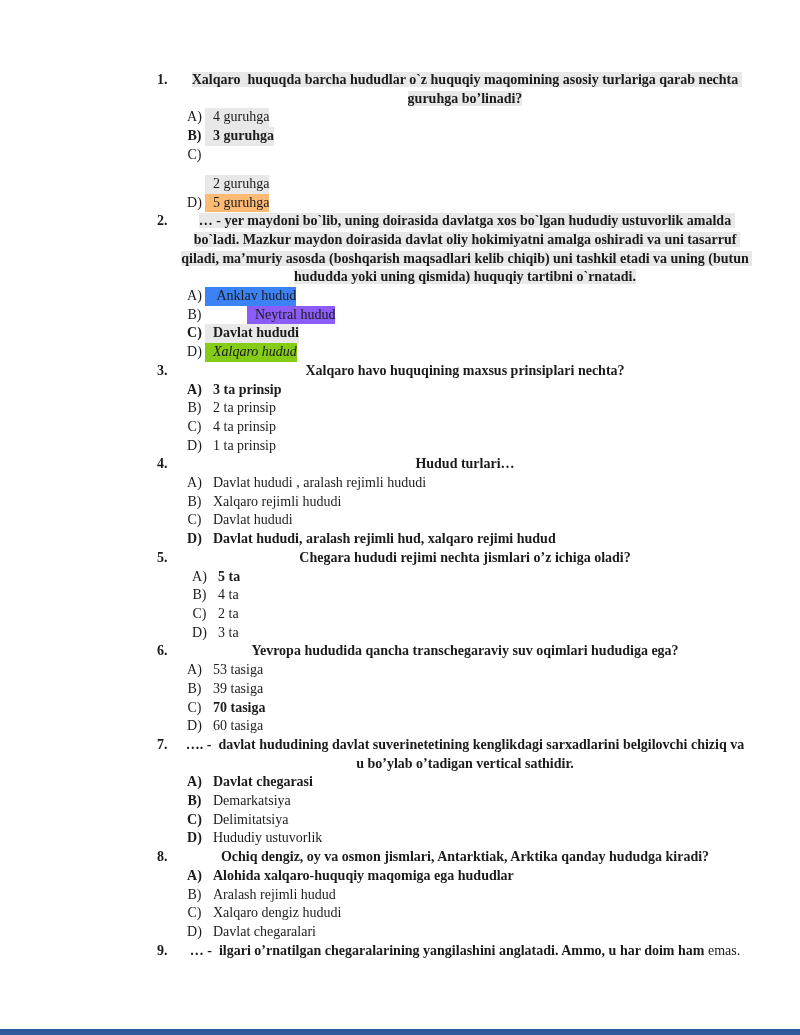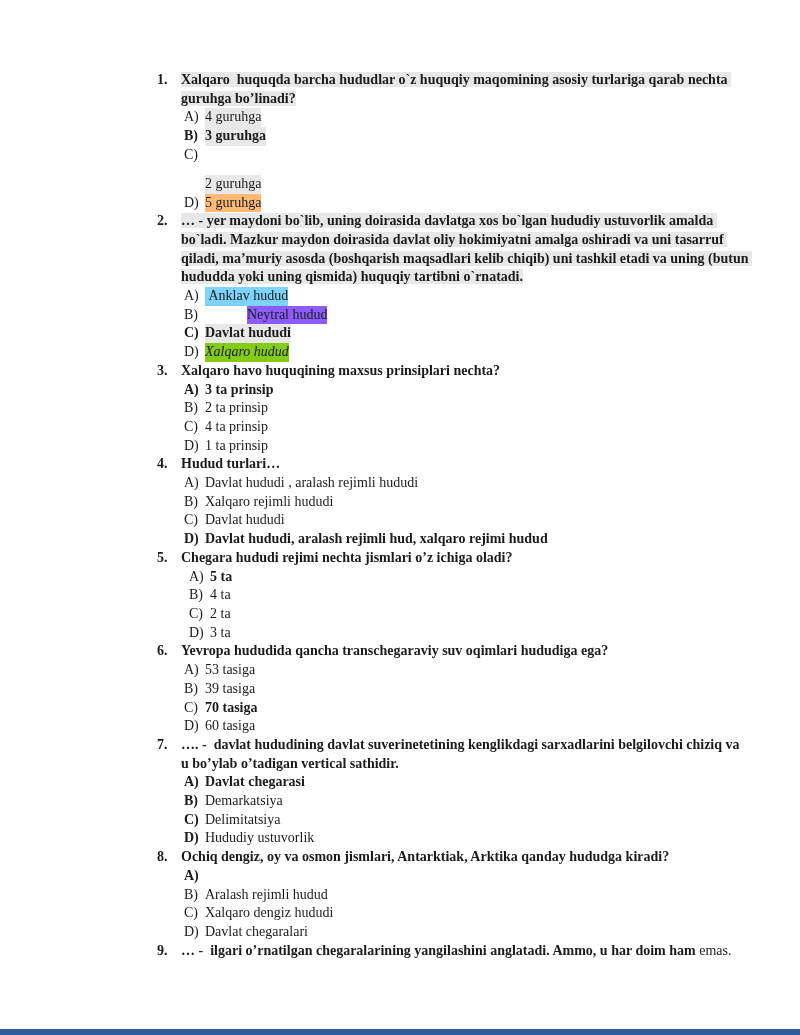--- a/index.html
+++ b/index.html
@@ -18,28 +18,28 @@
     width: 592px;
     font-size: 14px;
     line-height: 18.7px;
   }
   .question { display: flex; }
   .q-num {
     flex: none;
     width: 24px;
     font-weight: bold;
   }
-  .q-body { width: 568px; }
+  .q-body { width: 568px; text-align: center; }
   .q-text { font-weight: bold; white-space: pre-wrap; }
   .q-tail { font-weight: normal; white-space: pre-wrap; }
   .hl { background-color: #e8e8e8; }
   .option { display: flex; padding-left: 3px; }
   .option.indent { padding-left: 8px; }
   .opt-letter { flex: none; width: 21px; }
-  .opt-text { white-space: pre-wrap; }
+  .opt-text { white-space: pre-wrap; padding-left: 8px; }
   .bold { font-weight: bold; }
   .footer-bar {
     position: absolute;
     left: 0; right: 0; bottom: 0;
     height: 6px;
   }
 </style>
 </head>
 <body style="background: rgb(255, 255, 255);">
 
@@ -65,21 +65,21 @@
           <span class="opt-text hl" style="background-color: #fdba74;">5 guruhga</span>
         </div>
       </div>
     </div>
     <div class="question">
       <span class="q-num">2.</span>
       <div class="q-body">
         <div><span class="q-text hl" style="background-color: rgb(232, 232, 232);">… - yer maydoni bo`lib, uning doirasida davlatga xos bo`lgan hududiy ustuvorlik amalda bo`ladi. Mazkur maydon doirasida davlat oliy hokimiyatni amalga oshiradi va uni tasarruf qiladi, ma’muriy asosda (boshqarish maqsadlari kelib chiqib) uni tashkil etadi va uning (butun hududda yoki uning qismida) huquqiy tartibni o`rnatadi.</span></div>
         <div class="option">
           <span class="opt-letter">A)</span>
-          <span class="opt-text hl" style="background-color: #7dd3fc;"> Anklav hudud</span>
+          <span class="opt-text hl" style="background-color: #3b82f6;"> Anklav hudud</span>
         </div>
         <div class="option">
           <span class="opt-letter">B)</span>
           <span class="opt-text hl" style="background-color: #8b5cf6; margin-left: 42px;">Neytral hudud</span>
         </div>
         <div class="option">
           <span class="opt-letter bold">C)</span>
           <span class="opt-text bold hl" style="background-color: rgb(232, 232, 232);">Davlat hududi</span>
         </div>
         <div class="option">
@@ -197,20 +197,21 @@
           <span class="opt-text">Hududiy ustuvorlik</span>
         </div>
       </div>
     </div>
     <div class="question">
       <span class="q-num">8.</span>
       <div class="q-body">
         <div><span class="q-text">Ochiq dengiz, oy va osmon jismlari, Antarktiak, Arktika qanday hududga kiradi?</span></div>
         <div class="option">
           <span class="opt-letter bold">A)</span>
+          <span class="opt-text bold">Alohida xalqaro-huquqiy maqomiga ega hududlar</span>
         </div>
         <div class="option">
           <span class="opt-letter">B)</span>
           <span class="opt-text">Aralash rejimli hudud</span>
         </div>
         <div class="option">
           <span class="opt-letter">C)</span>
           <span class="opt-text">Xalqaro dengiz hududi</span>
         </div>
         <div class="option">

